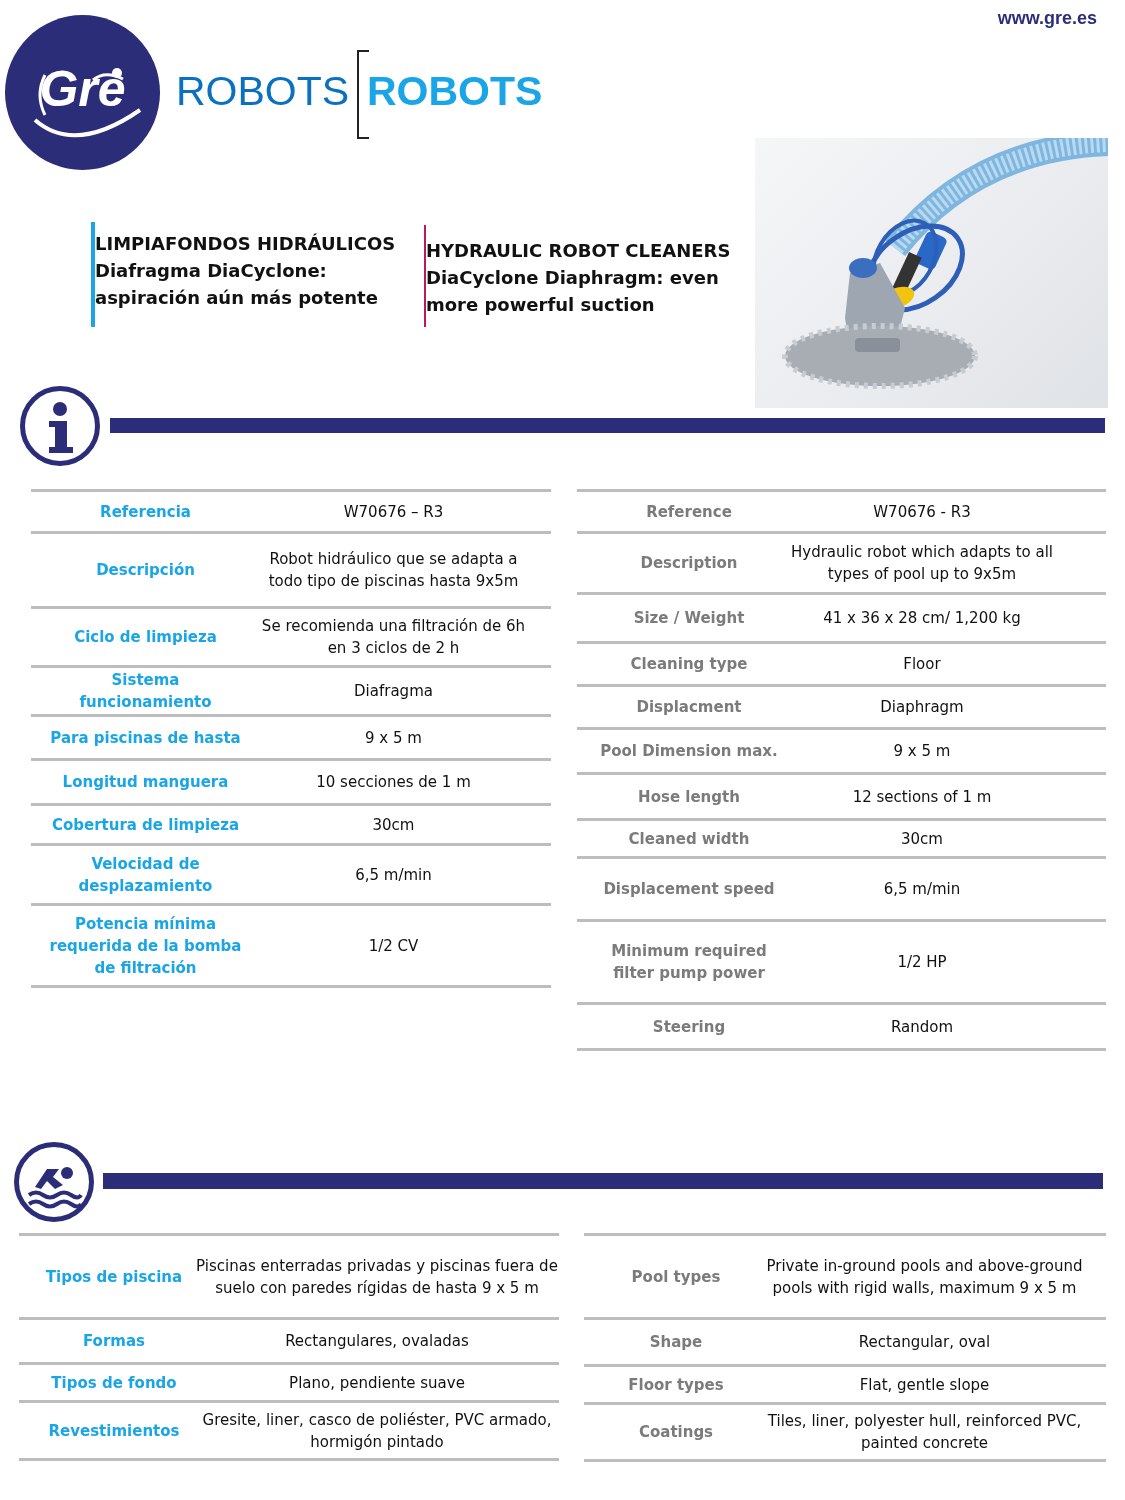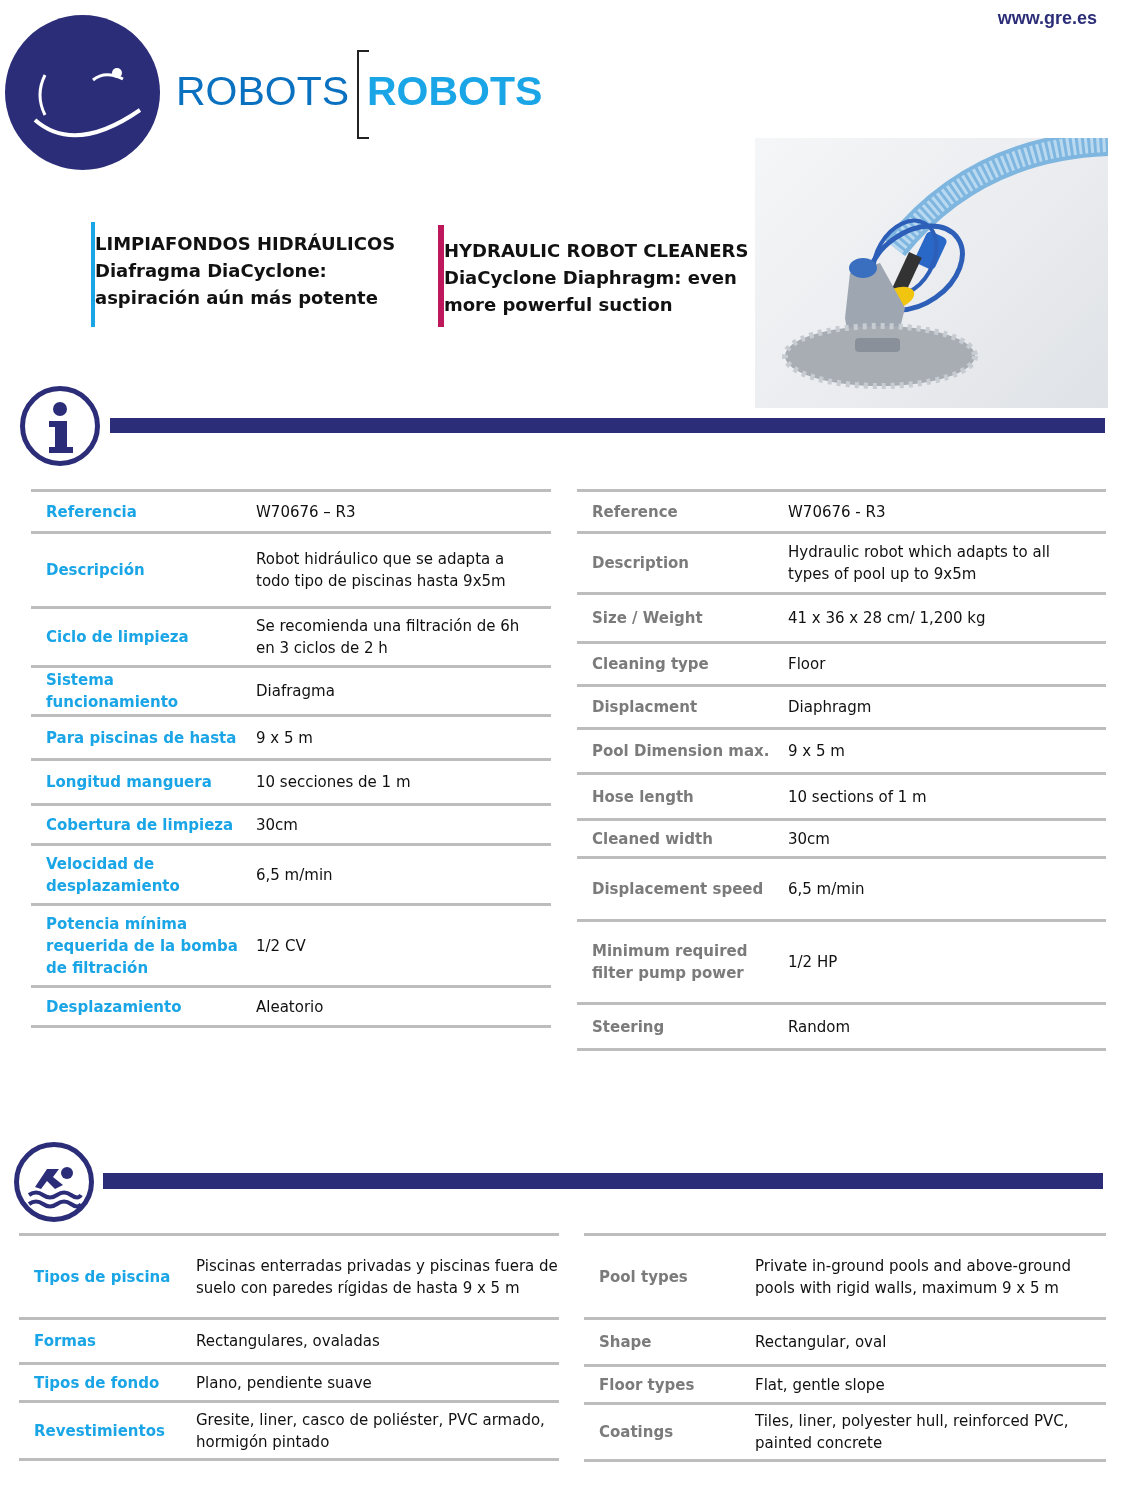--- a/index.html
+++ b/index.html
@@ -7,48 +7,49 @@
   .abs { position:absolute; }
   #logo { left:5px; top:15px; width:155px; height:155px; border-radius:50%; background:#2c2d78; }
   #logo .txt { position:absolute; left:0; top:45px; width:155px; text-align:center; color:#fff; font-style:italic; font-weight:bold; font-size:50px; font-family:"Liberation Sans", sans-serif; }
   #logo svg { position:absolute; left:0; top:0; }
   #url { right:28px; top:8px; color:#2c2d78; font-weight:bold; font-size:18px; font-family:"Liberation Sans", sans-serif; }
   #title-es { left:176px; top:68px; color:#0a70c0; font-size:41px; font-family:"Liberation Sans", sans-serif; }
   #bracket { left:357px; top:50px; width:10px; height:85px; border:2px solid #222; border-right:none; }
   #title-en { left:367px; top:68px; color:#1aa5e6; font-size:41px; font-weight:bold; font-family:"Liberation Sans", sans-serif; }
   .subbox { font-family:"DejaVu Sans", sans-serif; font-weight:bold; font-size:18px; line-height:27px; color:#111; }
   #sub-es { left:91px; top:222px; border-left:4px solid #1aa5e6; height:105px; padding-top:8px; box-sizing:border-box; width:320px; }
-  #sub-en { left:438px; top:225px; border-left:6px solid #be185d; height:102px; padding-top:12px; box-sizing:border-box; width:314px; }
+  #sub-en { left:424px; top:225px; border-left:2px solid #be185d; height:102px; padding-top:12px; box-sizing:border-box; width:314px; }
   #robot-img { left:755px; top:138px; width:353px; height:270px; background:linear-gradient(135deg,#f5f6f8 0%,#e9ebee 60%,#dfe2e6 100%); overflow:hidden; }
   .sec-icon { border:5px solid #2c2d78; border-radius:50%; box-sizing:border-box; }
   #info-icon { left:20px; top:386px; width:80px; height:80px; }
   #info-bar { left:110px; top:418px; width:995px; height:15px; background:#2c2d78; }
   #swim-icon { left:14px; top:1142px; width:80px; height:80px; }
   #swim-bar { left:103px; top:1173px; width:1000px; height:16px; background:#2c2d78; }
-  table.spec { position:absolute; border-collapse:collapse; font-family:"DejaVu Sans", sans-serif; font-size:15px; }
+  table.spec { position:absolute; border-collapse:collapse; font-family:"DejaVu Sans", sans-serif; font-size:15px;text-align:center; }
   table.spec td { border-top:3px solid #bdbdbd; border-bottom:3px solid #bdbdbd; vertical-align:middle; line-height:22px; }
   table.spec td.lbl { font-weight:bold; padding-left:15px; }
   table.spec.es td.lbl { color:#1aa5e6; }
   table.spec.en td.lbl { color:#7b7b7b; }
   table.spec td.val { color:#111; }
   #tbl1-es { left:31px; top:489px; width:520px; }
   #tbl1-en { left:577px; top:489px; width:529px; }
   #tbl2-es { left:19px; top:1233px; width:540px; }
   #tbl2-en { left:584px; top:1233px; width:522px; }
 </style>
 </head>
 <body>
 
 <div id="logo" class="abs">
   <svg width="155" height="155">
     <path d="M30 105 Q70 140 135 95" stroke="#fff" stroke-width="4" fill="none"></path>
     <path d="M40 60 Q30 80 40 100" stroke="#fff" stroke-width="3" fill="none"></path>
     <circle cx="112" cy="58" r="5" fill="#fff"></circle>
     <path d="M88 65 Q100 55 118 64" stroke="#fff" stroke-width="3" fill="none"></path>
   </svg>
+  <div class="txt">Gre</div>
 </div>
 <div id="url" class="abs">www.gre.es</div>
 <div id="title-es" class="abs">ROBOTS</div>
 <div id="bracket" class="abs"></div>
 <div id="title-en" class="abs">ROBOTS</div>
 
 <div id="sub-es" class="abs subbox">
   <div>LIMPIAFONDOS HIDRÁULICOS</div>
   <div>Diafragma DiaCyclone:</div>
   <div>aspiración aún más potente</div>
@@ -119,24 +120,20 @@
         <td class="val" style="padding-right: 20px;">30cm</td>
       </tr>
       <tr style="height: 60px;">
         <td class="lbl" style="padding-right: 10px;">Velocidad de desplazamiento</td>
         <td class="val" style="padding-right: 20px;">6,5 m/min</td>
       </tr>
       <tr style="height: 82px;">
         <td class="lbl" style="padding-right: 10px;">Potencia mínima requerida de la bomba de filtración</td>
         <td class="val" style="padding-right: 20px;">1/2 CV</td>
       </tr>
-      <tr style="height: 40px;">
-        <td class="lbl" style="padding-right: 10px;">Desplazamiento</td>
-        <td class="val" style="padding-right: 20px;">Aleatorio</td>
-      </tr>
     </tbody>
 </table>
 <table id="tbl1-en" class="spec en">
   <colgroup>
       <col style="width:210px">
       <col>
     </colgroup>
   <tbody id="tb1en">
       <tr style="height: 42px;">
         <td class="lbl">Reference</td>
@@ -157,21 +154,21 @@
       <tr style="height: 43px;">
         <td class="lbl">Displacment</td>
         <td class="val" style="padding-right: 50px;">Diaphragm</td>
       </tr>
       <tr style="height: 45px;">
         <td class="lbl">Pool Dimension max.</td>
         <td class="val" style="padding-right: 50px;">9 x 5 m</td>
       </tr>
       <tr style="height: 46px;">
         <td class="lbl">Hose length</td>
-        <td class="val" style="padding-right: 50px;">10 sections of 1 m</td>
+        <td class="val" style="padding-right: 50px;">12 sections of 1 m</td>
       </tr>
       <tr style="height: 38px;">
         <td class="lbl">Cleaned width</td>
         <td class="val" style="padding-right: 50px;">30cm</td>
       </tr>
       <tr style="height: 63px;">
         <td class="lbl">Displacement speed</td>
         <td class="val" style="padding-right: 50px;">6,5 m/min</td>
       </tr>
       <tr style="height: 83px;">

